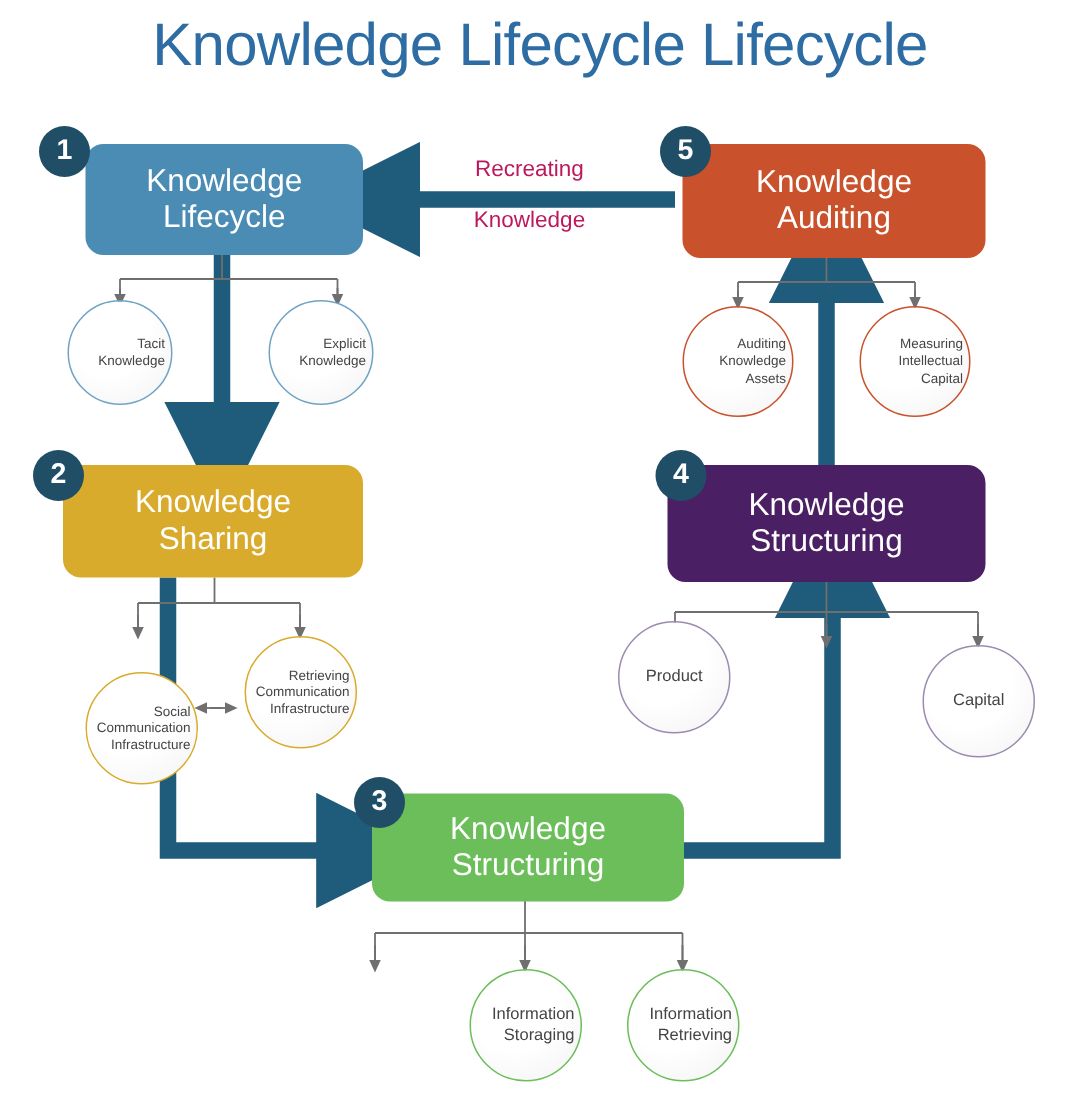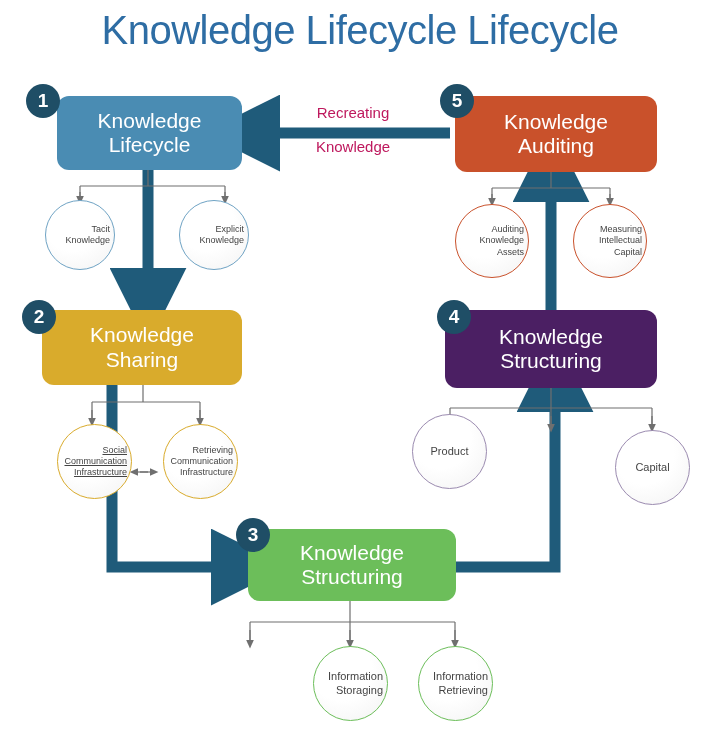--- a/index.html
+++ b/index.html
@@ -169,21 +169,21 @@
   <div class="node" style="left:42px; top:310px; width:200px; height:75px; background:#d9ab2c;">
     <span>
       <span class="nlabel">Knowledge</span>
       <span class="nlabel">Sharing</span>
     </span>
   </div>
   <div class="badge" style="left:22px; top:300px; background:#1f4e66;">
       <span>2</span>
     </div>
 
-  <div class="bubble" style="left:57px; top:424px; width:75px; height:75px; border:1.5px solid #d9ab2c;text-decoration:underline;">
+  <div class="bubble" style="left:57px; top:448px; width:75px; height:75px; border:1.5px solid #d9ab2c;">
     <span>
       <span class="nlabel">Social</span>
       <span class="nlabel">Communication</span>
       <span class="nlabel">Infrastructure</span>
     </span>
   </div>
   <div class="bubble" style="left:163px; top:424px; width:75px; height:75px; border:1.5px solid #d9ab2c;">
     <span>
       <span class="nlabel">Retrieving</span>
       <span class="nlabel">Communication</span>

